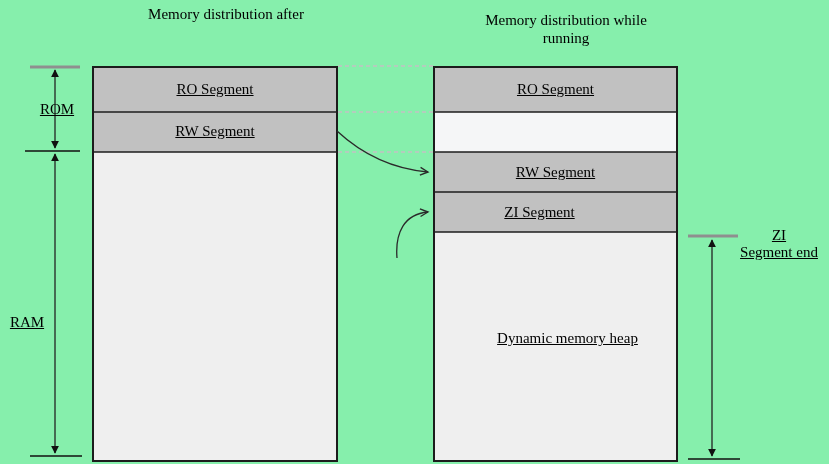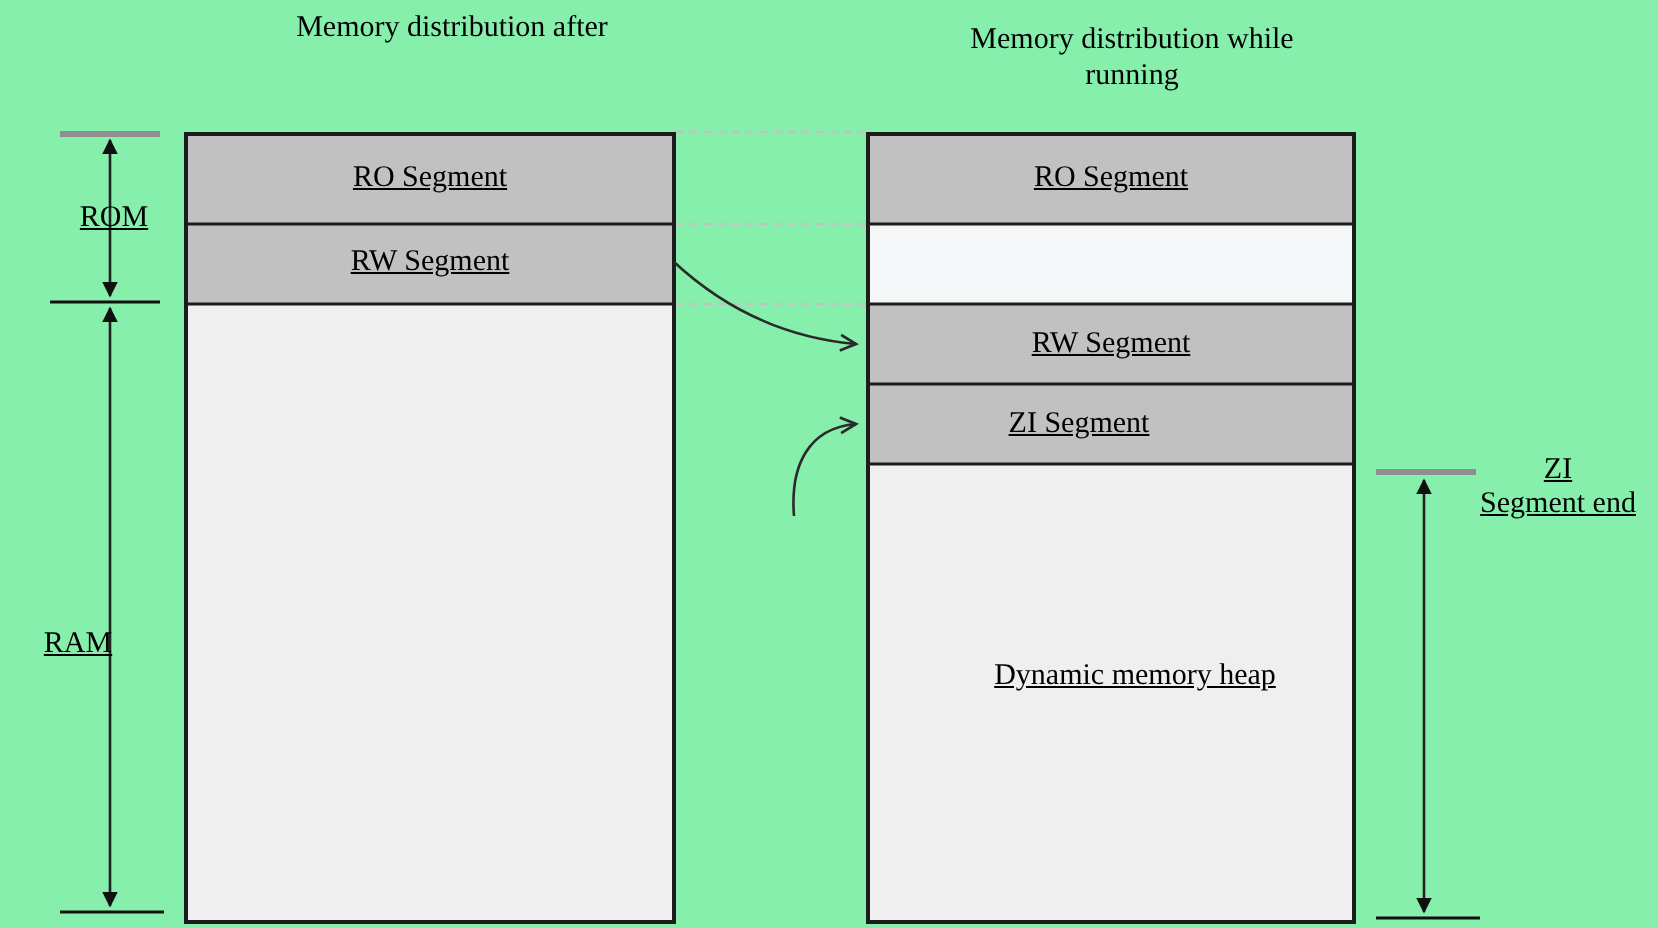--- a/index.html
+++ b/index.html
@@ -85,19 +85,19 @@
 
   <div class="lbl" style="left:93px;top:81px;width:244px;">RO Segment</div>
   <div class="lbl" style="left:93px;top:123px;width:244px;">RW Segment</div>
 
   <div class="lbl" style="left:434px;top:81px;width:243px;">RO Segment</div>
   <div class="lbl" style="left:434px;top:164px;width:243px;">RW Segment</div>
   <div class="lbl" style="left:434px;top:204px;width:211px;">ZI Segment</div>
   <div class="lbl" style="left:434px;top:330px;width:243px;padding-left:12px;">Dynamic memory heap</div>
 
   <div class="lbl" style="left:6px;top:101px;width:50px;margin-left:26px;">ROM</div>
-  <div class="lbl" style="left:16px;top:314px;width:46px;">RAM</div>
+  <div class="lbl" style="left:4px;top:314px;width:46px;">RAM</div>
   <div class="lbl" style="left:714px;top:227px;width:130px;">
     <div>ZI</div>
     <div>Segment end</div>
   </div>
 
 </div>
 
 </body></html>

